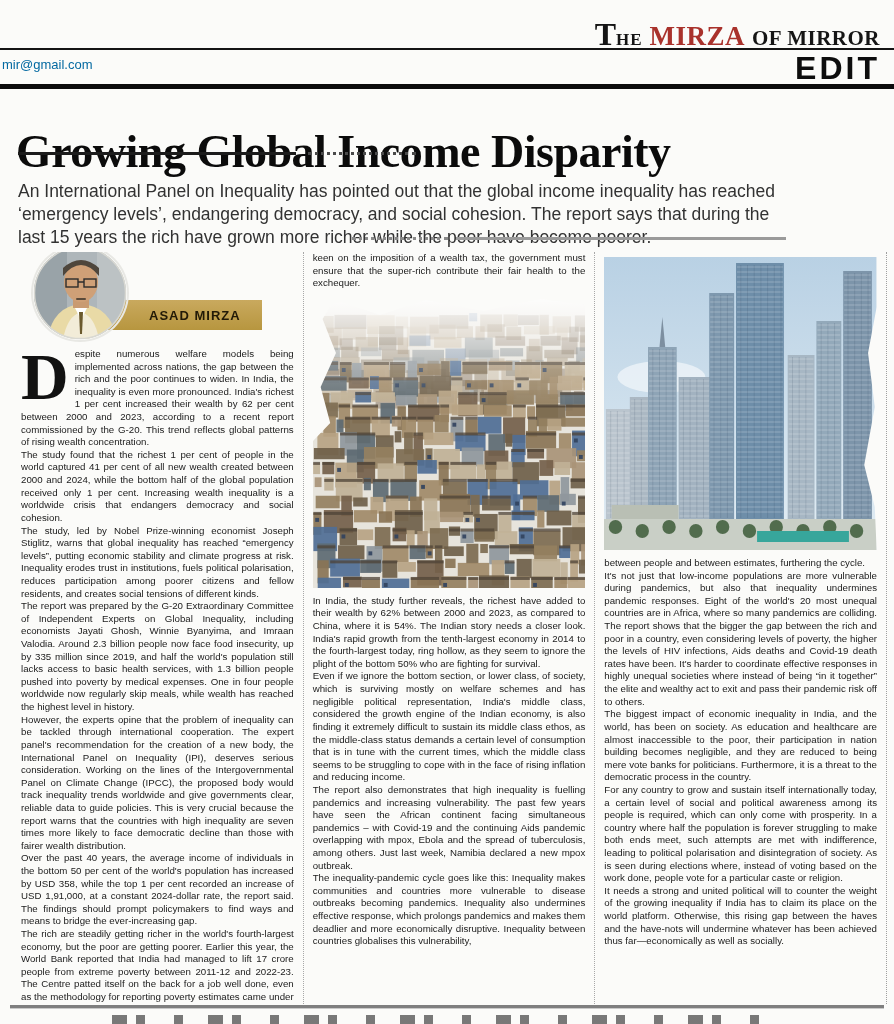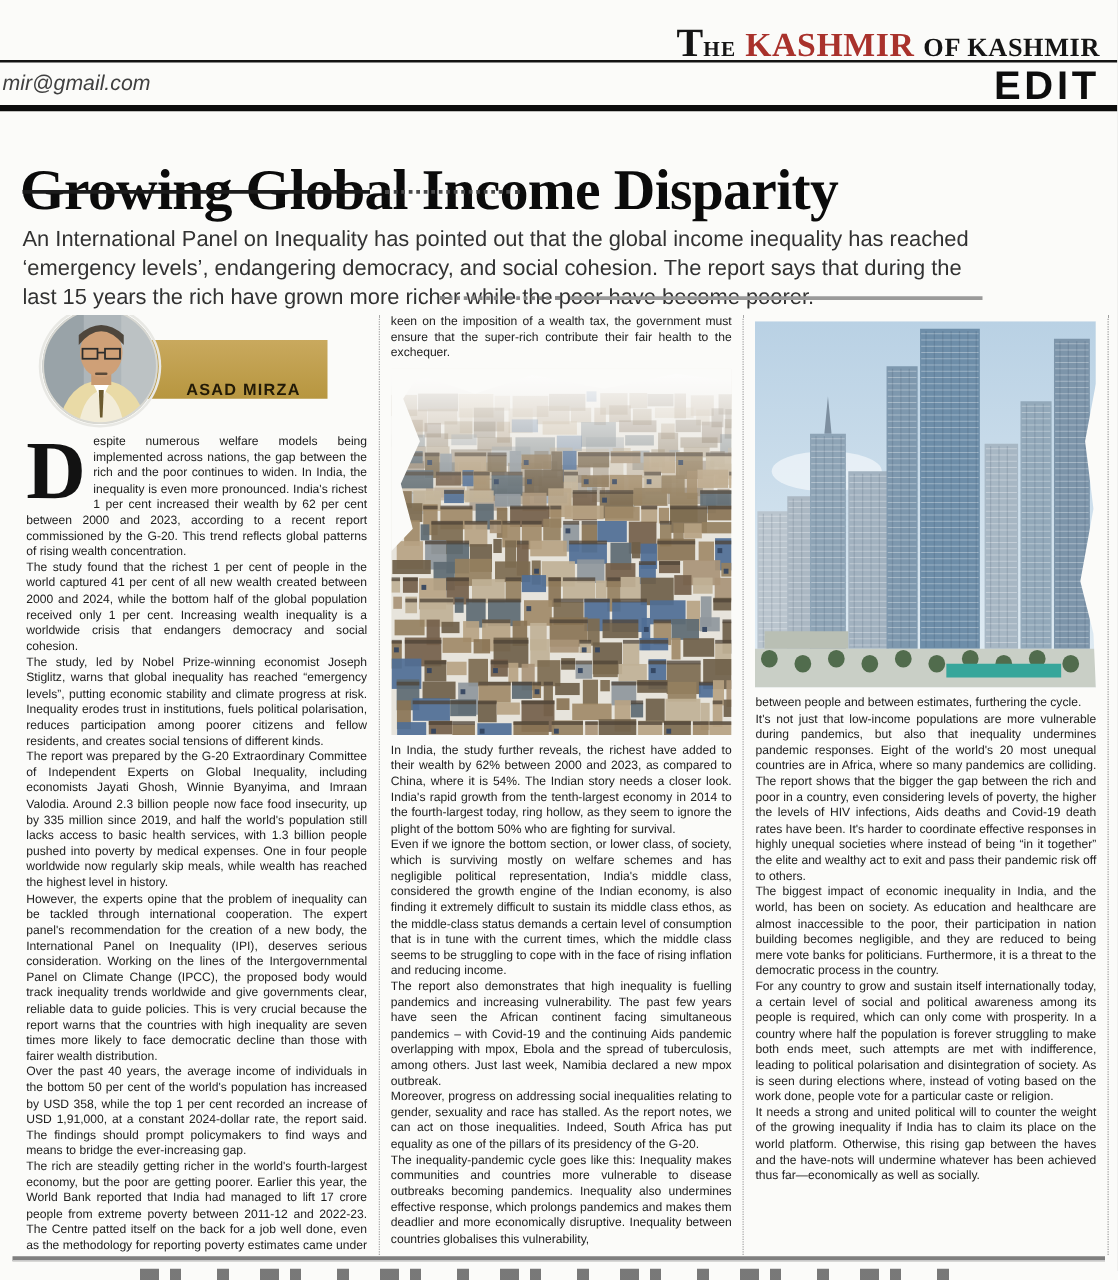--- a/index.html
+++ b/index.html
@@ -6,21 +6,21 @@
   .page{position:relative;width:894px;height:1024px;margin:0 auto;background:#fbfbf9;
         overflow:hidden;font-family:"Liberation Sans",sans-serif;color:#1f1f1f;}
   
   .masthead{position:absolute;top:16px;right:14px;font-family:"Liberation Serif",serif;
             font-weight:bold;white-space:nowrap;}
   .masthead .t-big{font-size:32px;color:#151515;}
   .masthead .t-small{font-size:17px;color:#151515;letter-spacing:1px;}
   .masthead .mirror{font-size:27px;color:#a9322c;letter-spacing:.5px;padding:0 3px;}
   .masthead .ofk{font-size:21px;color:#151515;letter-spacing:.5px;}
   .rule-thin{position:absolute;top:48px;left:0;width:894px;height:2px;background:#141414;}
-  .email{position:absolute;top:57px;left:2px;font-size:17px;color:#404040;font-style:italic;}
+  .email{position:absolute;top:57px;left:2px;font-size:13px;color:#0369a1;}
   .edit-label{position:absolute;top:50px;right:14px;font-size:32px;font-weight:bold;
               letter-spacing:3px;color:#0d0d0d;}
   .rule-thick{position:absolute;top:84px;left:0;width:894px;height:5px;background:#0c0c0c;}
   
   .headline{position:absolute;top:94px;left:16px;font-family:"Liberation Serif",serif;
             font-size:46px;font-weight:bold;color:#0b0b0b;letter-spacing:-.5px;}
   .headline-divider{position:absolute;top:152px;left:18px;display:flex;align-items:center;}
   .hd-solid{width:278px;height:3px;background:#1c1c1c;}
   .hd-dots{width:108px;height:0;border-top:3px dotted #4a4a4a;margin-left:12px;}
   .standfirst{position:absolute;top:162px;left:18px;width:772px;font-size:17.5px;
@@ -31,44 +31,44 @@
   
   .columns{position:absolute;top:252px;left:12px;width:874px;height:752px;display:flex;
            overflow:hidden;border-right:1px dotted #9f9f9f;}
   .col{flex:1 1 0;padding:0 9px;overflow:hidden;}
   .col + .col{border-left:1px dotted #a8a8a8;}
   .body-p{margin:0;font-size:9.7px;line-height:1.3;text-align:justify;color:#202020;}
   .dropcap{float:left;font-family:"Liberation Serif",serif;font-size:66px;line-height:.78;
            font-weight:bold;color:#121212;padding:3px 6px 0 0;}
   
   .byline-block{position:relative;height:88px;margin-bottom:8px;}
-  .byline-banner{position:absolute;left:72px;right:32px;top:20px;height:47px;
-                 background:linear-gradient(#c9a95e,#b7963f);display:flex;align-items:flex-end;}
+  .byline-banner{position:absolute;left:72px;right:32px;top:48px;height:30px;
+                 background:linear-gradient(#c9a95e,#b7963f);display:flex;align-items:center;}
   .byline-banner span{padding-left:56px;font-size:13px;font-weight:bold;color:#221a07;
                       letter-spacing:1px;}
   .author-photo{position:absolute;left:12px;top:-6px;width:94px;height:94px;border-radius:50%;
                 overflow:hidden;box-shadow:0 0 0 2px #e8e8e4;}
   
   .photo{width:100%;height:293px;margin:5px 0 7px;display:block;}
   
   .footer-rule{position:absolute;top:1005px;left:10px;width:874px;height:3px;background:#7f7f7f;
                border-bottom:1px solid #c9c9c9;}
   .cutoff-marks{position:absolute;top:1015px;left:112px;width:670px;height:9px;opacity:.75;
     background:repeating-linear-gradient(90deg,#4d4d4d 0 15px,transparent 15px 24px,
                #4d4d4d 24px 33px,transparent 33px 62px,#4d4d4d 62px 71px,transparent 71px 96px);}
 </style>
 </head>
 <body>
 
 <div class="page">
 
   <div class="masthead">
     <span class="t-big">T</span><span class="t-small">HE</span>
-    <span class="mirror">KASHMIR</span>
-    <span class="ofk">OF KASHMIR</span>
+    <span class="mirror">MIRZA</span>
+    <span class="ofk">OF MIRROR</span>
   </div>
   <div class="rule-thin"></div>
   <div class="email">mir@gmail.com</div>
   <div class="edit-label">EDIT</div>
   <div class="rule-thick"></div>
 
   <h1 class="headline">Growing Global Income Disparity</h1>
   <div class="headline-divider">
     <span class="hd-solid"></span>
       <span class="hd-dots"></span>
@@ -585,21 +585,20 @@
               <stop offset="0.7" stop-color="#ffffff" stop-opacity="0"></stop>
             </linearGradient>
           </defs>
           <rect x="0" y="0" width="285" height="160" fill="url(#haze)"></rect>
           <polygon points="0,0 285,0 285,10 238,4 178,16 118,5 70,20 30,7 0,14" fill="#fbfbf9"></polygon>
           <polygon points="0,0 26,0 10,24 24,58 8,92 18,128 0,146" fill="#fbfbf9"></polygon>
         </svg>
       <p class="body-p">In India, the study further reveals, the richest have added to their wealth by 62% between 2000 and 2023, as compared to China, where it is 54%. The Indian story needs a closer look. India's rapid growth from the tenth-largest economy in 2014 to the fourth-largest today, ring hollow, as they seem to ignore the plight of the bottom 50% who are fighting for survival.</p>
       <p class="body-p">Even if we ignore the bottom section, or lower class, of society, which is surviving mostly on welfare schemes and has negligible political representation, India's middle class, considered the growth engine of the Indian economy, is also finding it extremely difficult to sustain its middle class ethos, as the middle-class status demands a certain level of consumption that is in tune with the current times, which the middle class seems to be struggling to cope with in the face of rising inflation and reducing income.</p>
       <p class="body-p">The report also demonstrates that high inequality is fuelling pandemics and increasing vulnerability. The past few years have seen the African continent facing simultaneous pandemics – with Covid-19 and the continuing Aids pandemic overlapping with mpox, Ebola and the spread of tuberculosis, among others. Just last week, Namibia declared a new mpox outbreak.</p>
-      <p class="body-p">Moreover, progress on addressing social inequalities relating to gender, sexuality and race has stalled. As the report notes, we can act on those inequalities. Indeed, South Africa has put equality as one of the pillars of its presidency of the G-20.</p>
       <p class="body-p">The inequality-pandemic cycle goes like this: Inequality makes communities and countries more vulnerable to disease outbreaks becoming pandemics. Inequality also undermines effective response, which prolongs pandemics and makes them deadlier and more economically disruptive. Inequality between countries globalises this vulnerability,</p>
     </section>
 
     <section class="col">
       <svg class="photo" id="city-photo" viewBox="0 0 285 293" preserveAspectRatio="none">
           <defs>
             <linearGradient id="sky" x1="0" y1="0" x2="0" y2="1">
               <stop offset="0" stop-color="#b9d1e4"></stop>
               <stop offset="1" stop-color="#e2edf4"></stop>
             </linearGradient>

